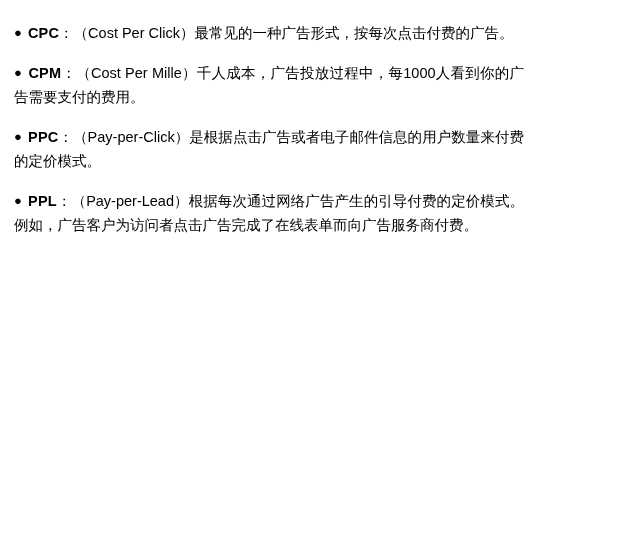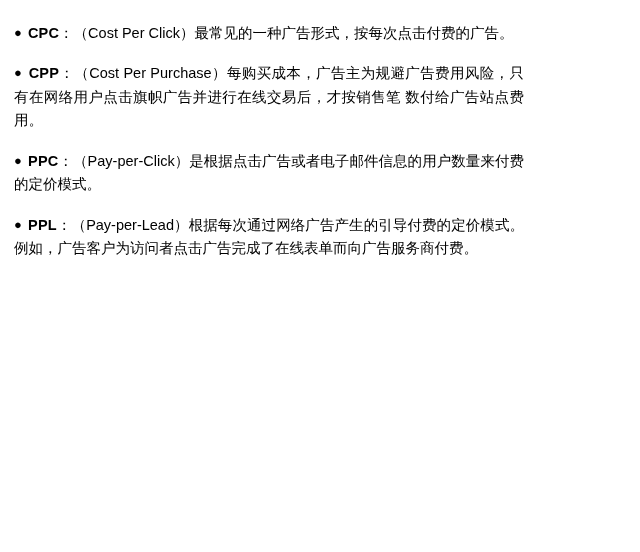--- a/index.html
+++ b/index.html
@@ -45,27 +45,27 @@
 </head>
 <body>
 
 <div class="page">
 
   <p class="entry">
     <span class="bullet">●</span>
     <span class="term">CPC</span><span class="sep">：</span><span class="desc">（Cost Per Click）最常见的一种广告形式，按每次点击付费的广告。</span>
   </p>
 
+  <p class="entry">
+    <span class="bullet">●</span>
+    <span class="term">CPM</span><span class="sep">：</span><span class="desc">（Cost Per Mille）千人成本，广告投放过程中，每1000人看到你的广告需要支付的费用。</span>
+  </p>
 
 
 
-  <p class="entry">
-    <span class="bullet">●</span>
-    <span class="term">CPP</span><span class="sep">：</span><span class="desc">（Cost Per Purchase）每购买成本，广告主为规避广告费用风险，只有在网络用户点击旗帜广告并进行在线交易后，才按销售笔 数付给广告站点费用。</span>
-  </p>
 
   <p class="entry">
     <span class="bullet">●</span>
     <span class="term">PPC</span><span class="sep">：</span><span class="desc">（Pay-per-Click）是根据点击广告或者电子邮件信息的用户数量来付费的定价模式。</span>
   </p>
 
 
   <p class="entry">
     <span class="bullet">●</span>
     <span class="term">PPL</span><span class="sep">：</span><span class="desc">（Pay-per-Lead）根据每次通过网络广告产生的引导付费的定价模式。例如，广告客户为访问者点击广告完成了在线表单而向广告服务商付费。</span>

